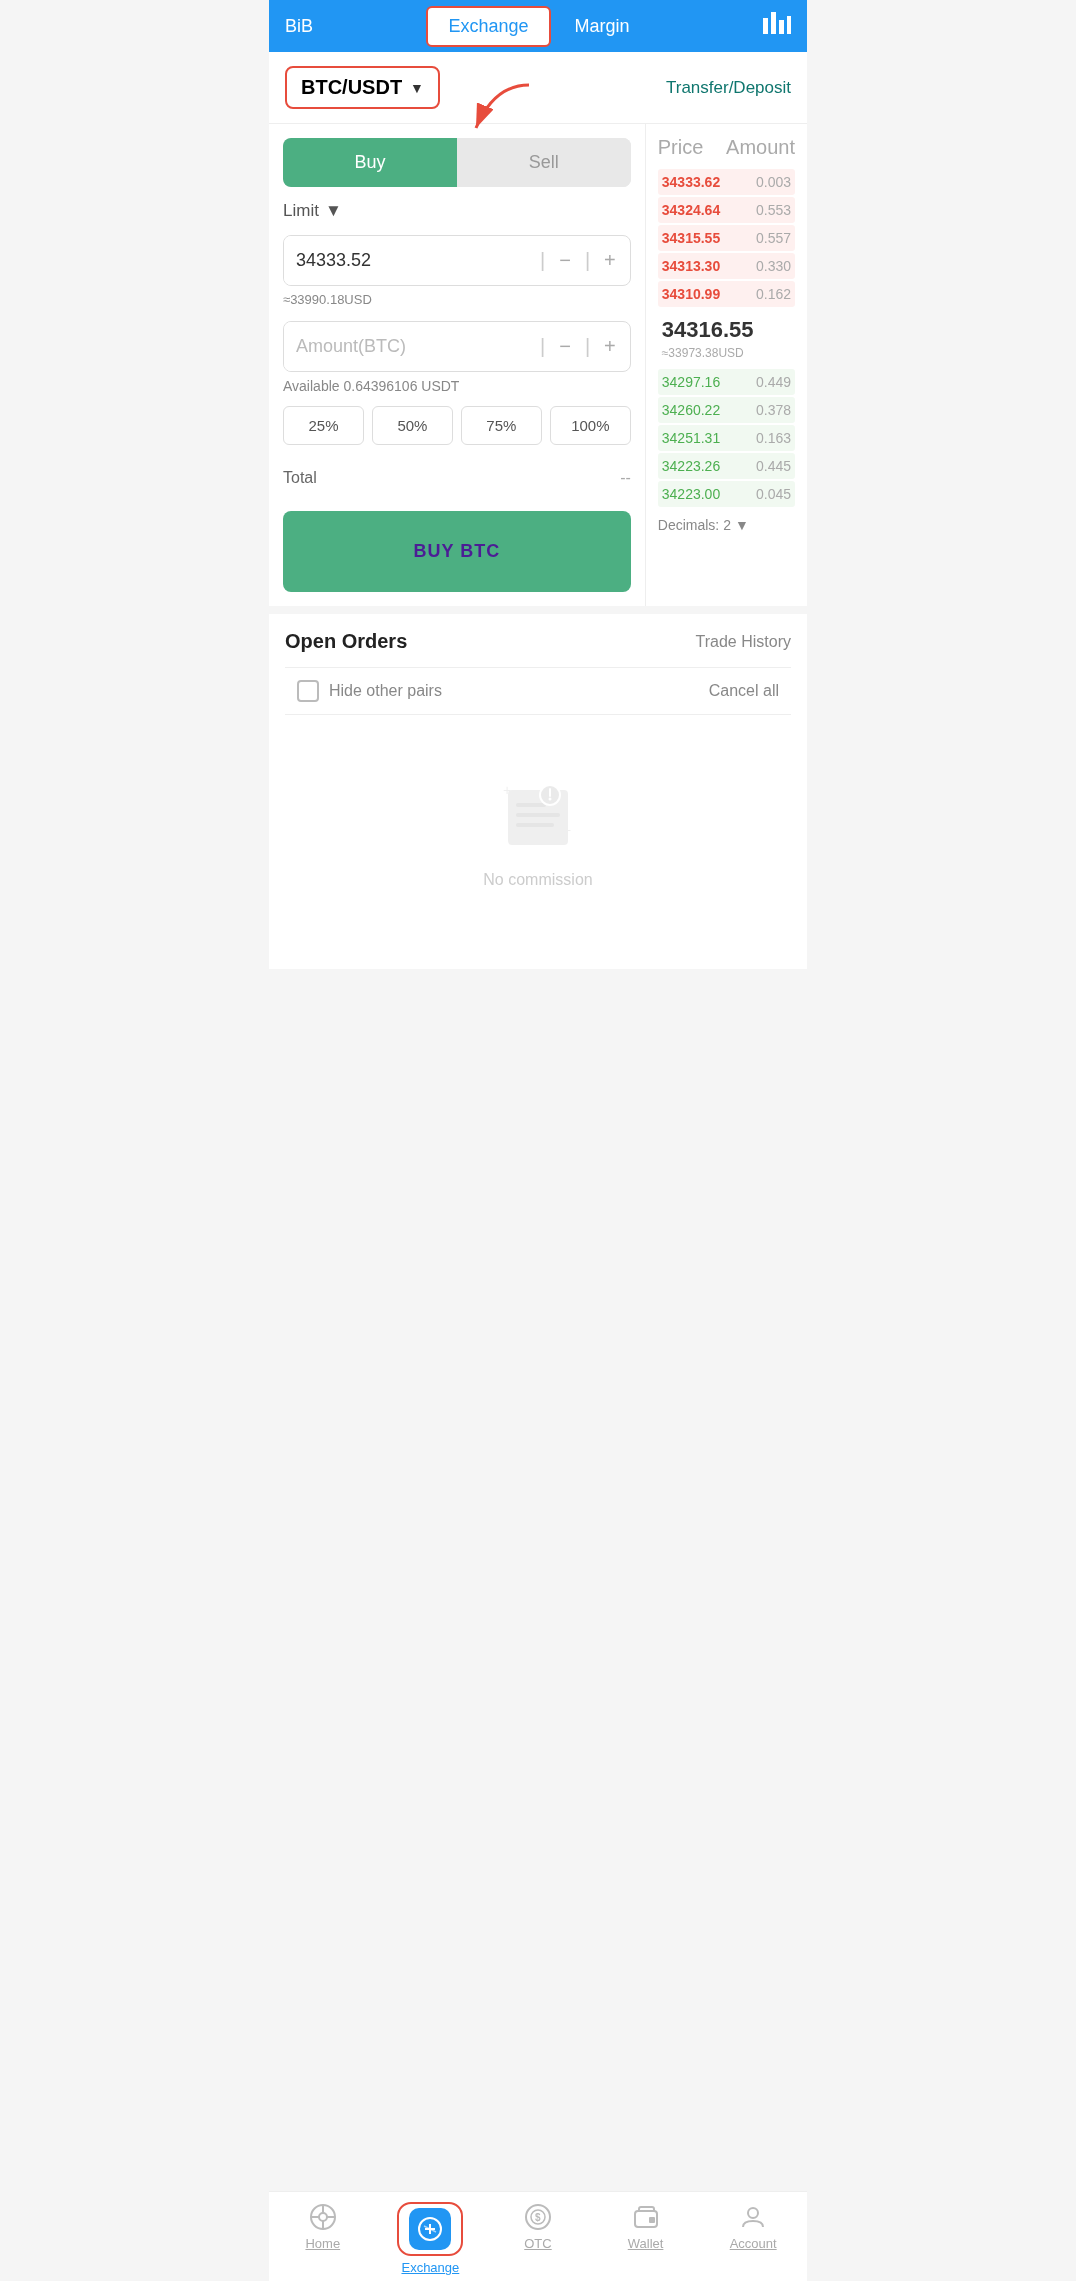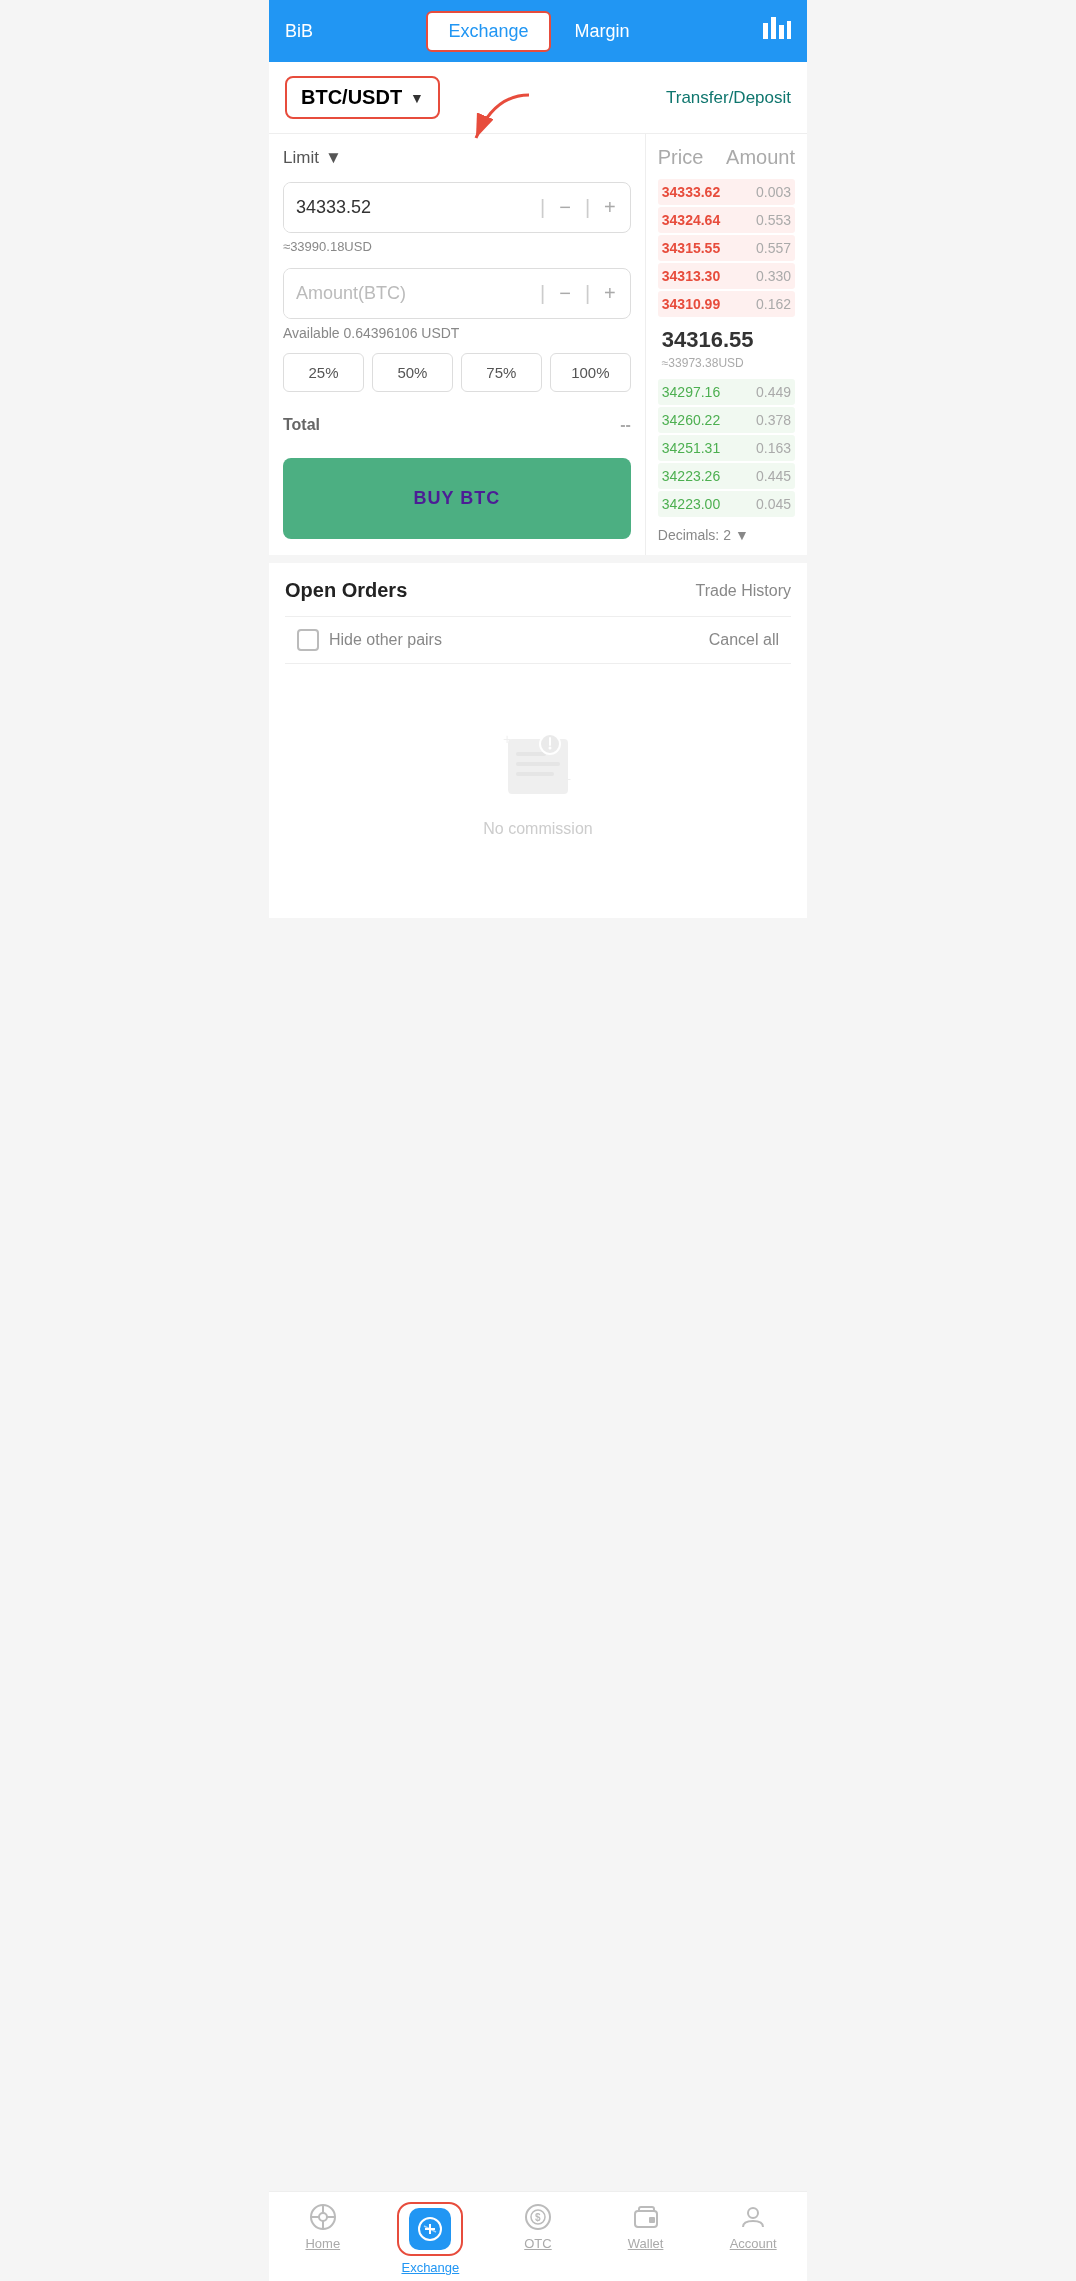--- a/index.html
+++ b/index.html
@@ -13,21 +13,21 @@
       overflow-x: hidden;
     }
 
     
     .header {
       background: #2196F3;
       display: flex;
       align-items: center;
       justify-content: space-between;
       padding: 0 16px;
-      height: 62px;
+      height: 52px;
     }
     .header-logo {
       color: white;
       font-size: 18px;
       font-weight: 500;
     }
     .header-nav {
       display: flex;
       align-items: center;
       gap: 4px;
@@ -204,21 +204,20 @@
 
     
     .total-row {
       display: flex;
       justify-content: space-between;
       align-items: center;
       padding: 10px 0;
       margin-bottom: 14px;
       font-size: 16px;
       color: #666;
-      font-weight: bold;
     }
     .total-dashes {
       color: #aaa;
     }
 
     
     .buy-btc-btn {
       width: 100%;
       padding: 30px;
       background: #4CAF82;
@@ -443,20 +442,24 @@
       <path d="M 65 5 Q 30 5 12 48" stroke="#e74c3c" stroke-width="3" fill="none" marker-end="url(#arrowhead)"></path>
     </svg>
   </div>
   <a class="transfer-link">Transfer/Deposit</a>
 </div>
 
 <div class="main-content">
 
   <div class="left-panel">
     
+    <div class="buy-sell-tabs">
+      <button class="tab-btn buy-active">Buy</button>
+      <button class="tab-btn sell-inactive">Sell</button>
+    </div>
 
     
     <div class="limit-select">
       <span>Limit</span>
       <span>▼</span>
     </div>
 
     
     <div class="input-group">
       <input type="text" value="34333.52" style="">

